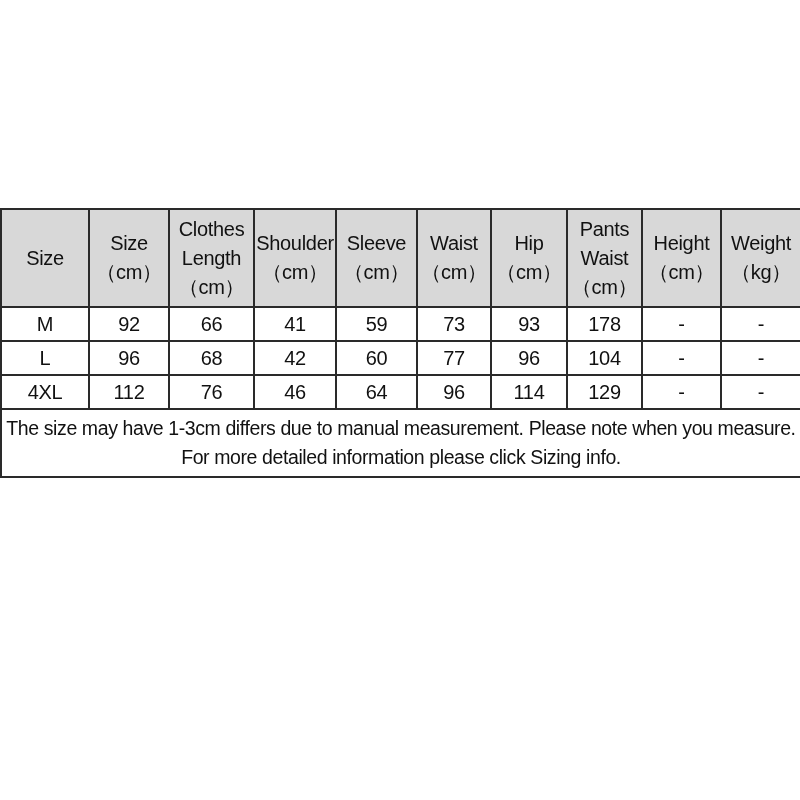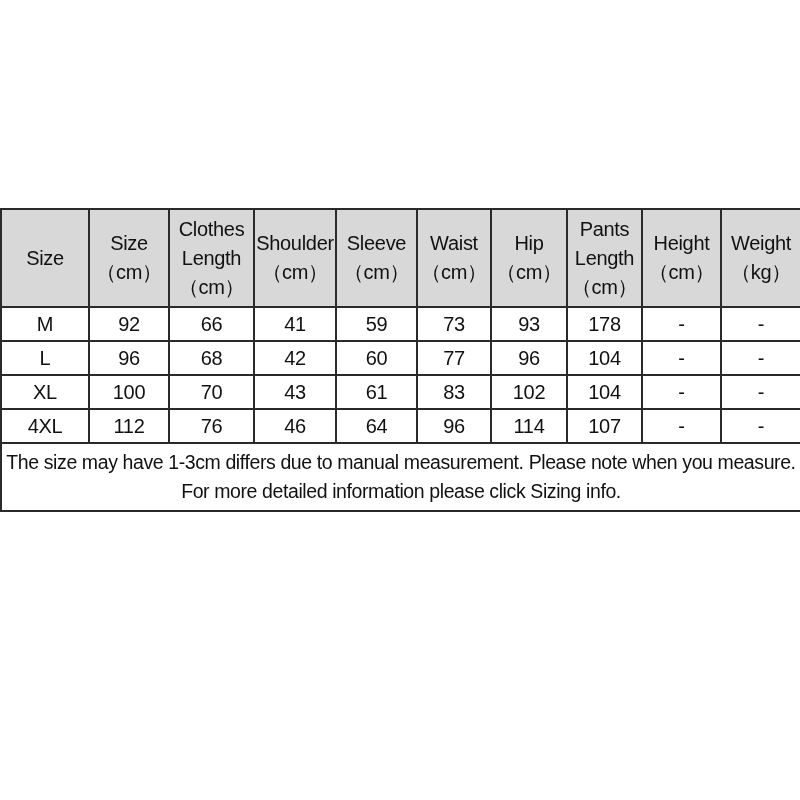--- a/index.html
+++ b/index.html
@@ -31,21 +31,21 @@
   </colgroup>
   <thead>
     <tr id="hdr">
         <th><span>Size</span></th>
         <th><span>Size</span><span class="unit">（cm）</span></th>
         <th><span>Clothes Length</span><span class="unit">（cm）</span></th>
         <th><span>Shoulder</span><span class="unit">（cm）</span></th>
         <th><span>Sleeve</span><span class="unit">（cm）</span></th>
         <th><span>Waist</span><span class="unit">（cm）</span></th>
         <th><span>Hip</span><span class="unit">（cm）</span></th>
-        <th><span>Pants Length</span><span class="unit">（cm）</span></th>
+        <th><span>Pants Waist</span><span class="unit">（cm）</span></th>
         <th><span>Height</span><span class="unit">（cm）</span></th>
         <th><span>Weight</span><span class="unit">（kg）</span></th>
       </tr>
   </thead>
   <tbody id="tbody">
       <tr>
         <td>M</td>
         <td>92</td>
         <td>66</td>
         <td>41</td>
@@ -62,40 +62,28 @@
         <td>68</td>
         <td>42</td>
         <td>60</td>
         <td>77</td>
         <td>96</td>
         <td>104</td>
         <td>-</td>
         <td>-</td>
       </tr>
       <tr>
-        <td>XL</td>
-        <td>100</td>
-        <td>70</td>
-        <td>43</td>
-        <td>61</td>
-        <td>83</td>
-        <td>102</td>
-        <td>104</td>
-        <td>-</td>
-        <td>-</td>
-      </tr>
-      <tr>
         <td>4XL</td>
         <td>112</td>
         <td>76</td>
         <td>46</td>
         <td>64</td>
         <td>96</td>
         <td>114</td>
-        <td>107</td>
+        <td>129</td>
         <td>-</td>
         <td>-</td>
       </tr>
     </tbody>
   <tfoot>
     <tr>
       <td class="note" colspan="10">
         <div>The size may have 1-3cm differs due to manual measurement. Please note when you measure.</div>
         <div>For more detailed information please click Sizing info.</div>
       </td>

